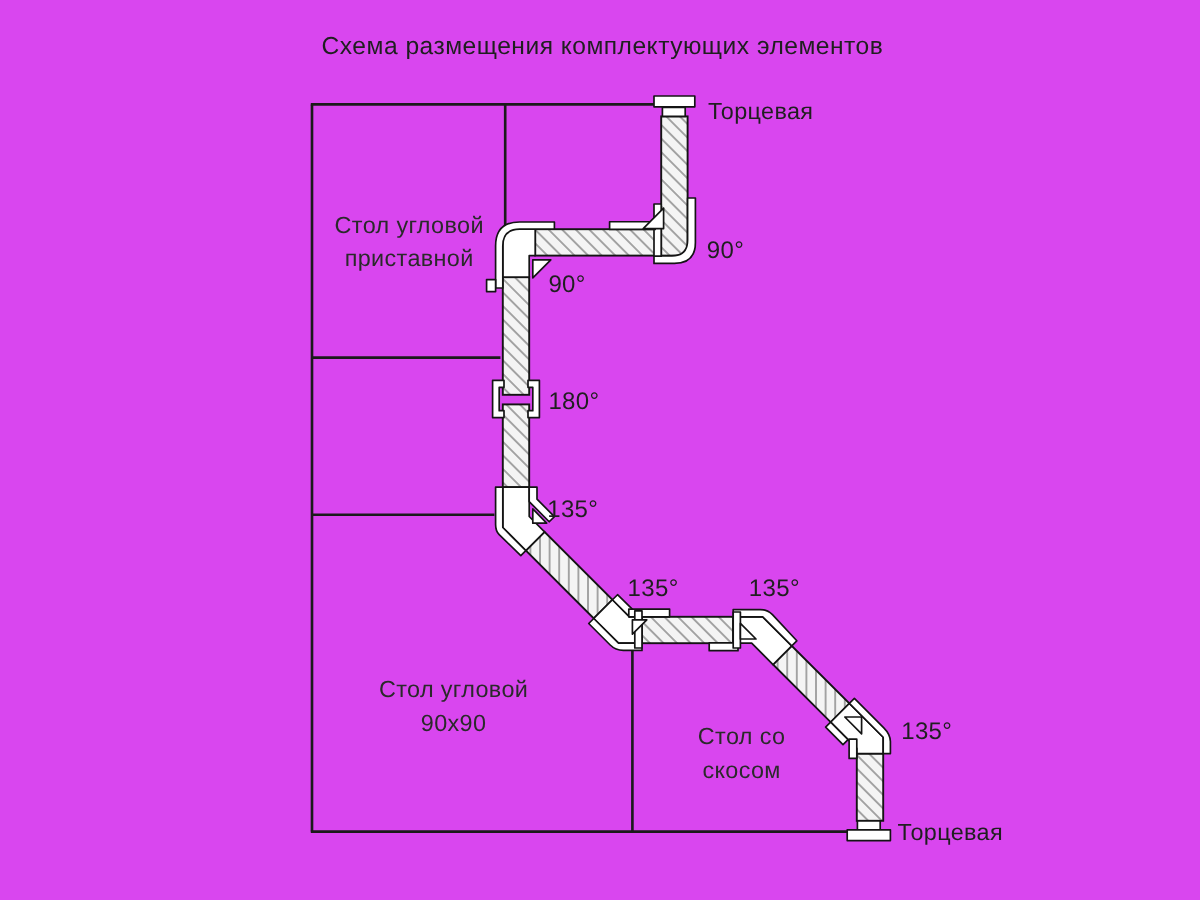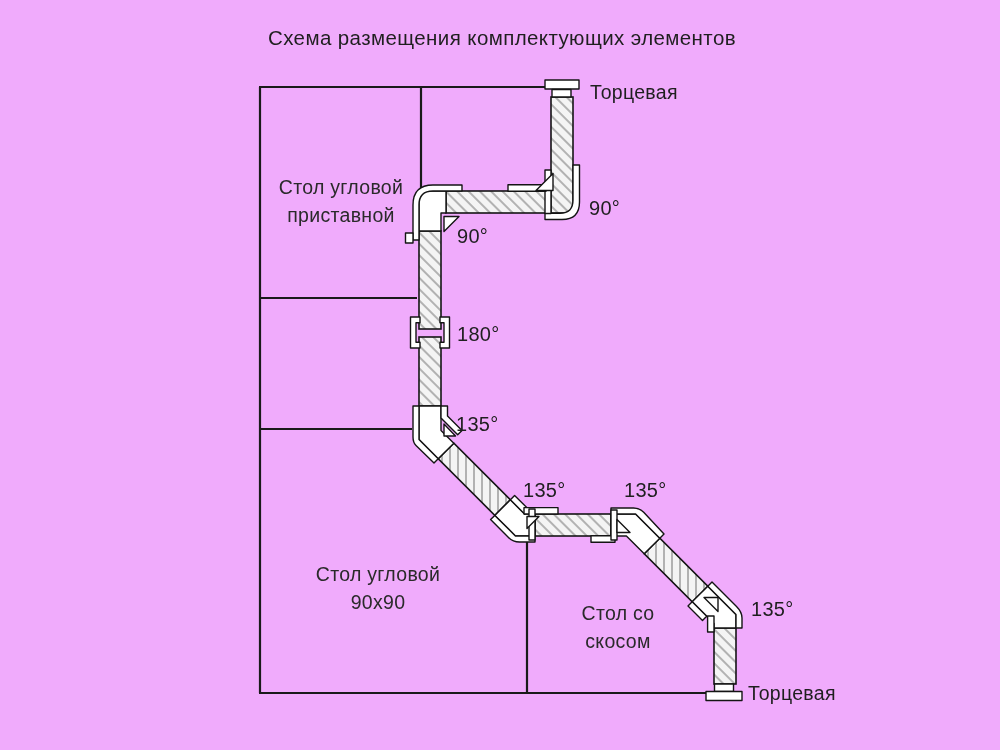--- a/index.html
+++ b/index.html
@@ -1,16 +1,16 @@
 <!DOCTYPE html>
 <html><head>
 <meta charset="utf-8">
 <style>
   html,body{margin:0;padding:0;background:#ffffff;}
-  .page{position:relative;width:1000px;height:750px;background:#f0abfc;overflow:hidden;
+  .page{position:relative;width:1000px;height:750px;background:#d946ef;overflow:hidden;
         font-family:"Liberation Sans",sans-serif;}
   svg text{font-family:"Liberation Sans",sans-serif;fill:#1f1f1f;}
   .title-text{font-size:20.5px;letter-spacing:0.4px;}
   .cell-text{font-size:19.5px;letter-spacing:0.3px;fill:#2a2a2a;}
   .angle-text{font-size:20px;letter-spacing:0.3px;}
   .cap-text{font-size:19.5px;letter-spacing:0.3px;}
   .outline{stroke:#1a1a1a;stroke-width:2.2;fill:none;}
   .strip{fill:url(#hatch);stroke:#141414;stroke-width:1.6;}
   .conn{fill:#ffffff;stroke:#141414;stroke-width:1.4;stroke-linejoin:round;}
 </style>

